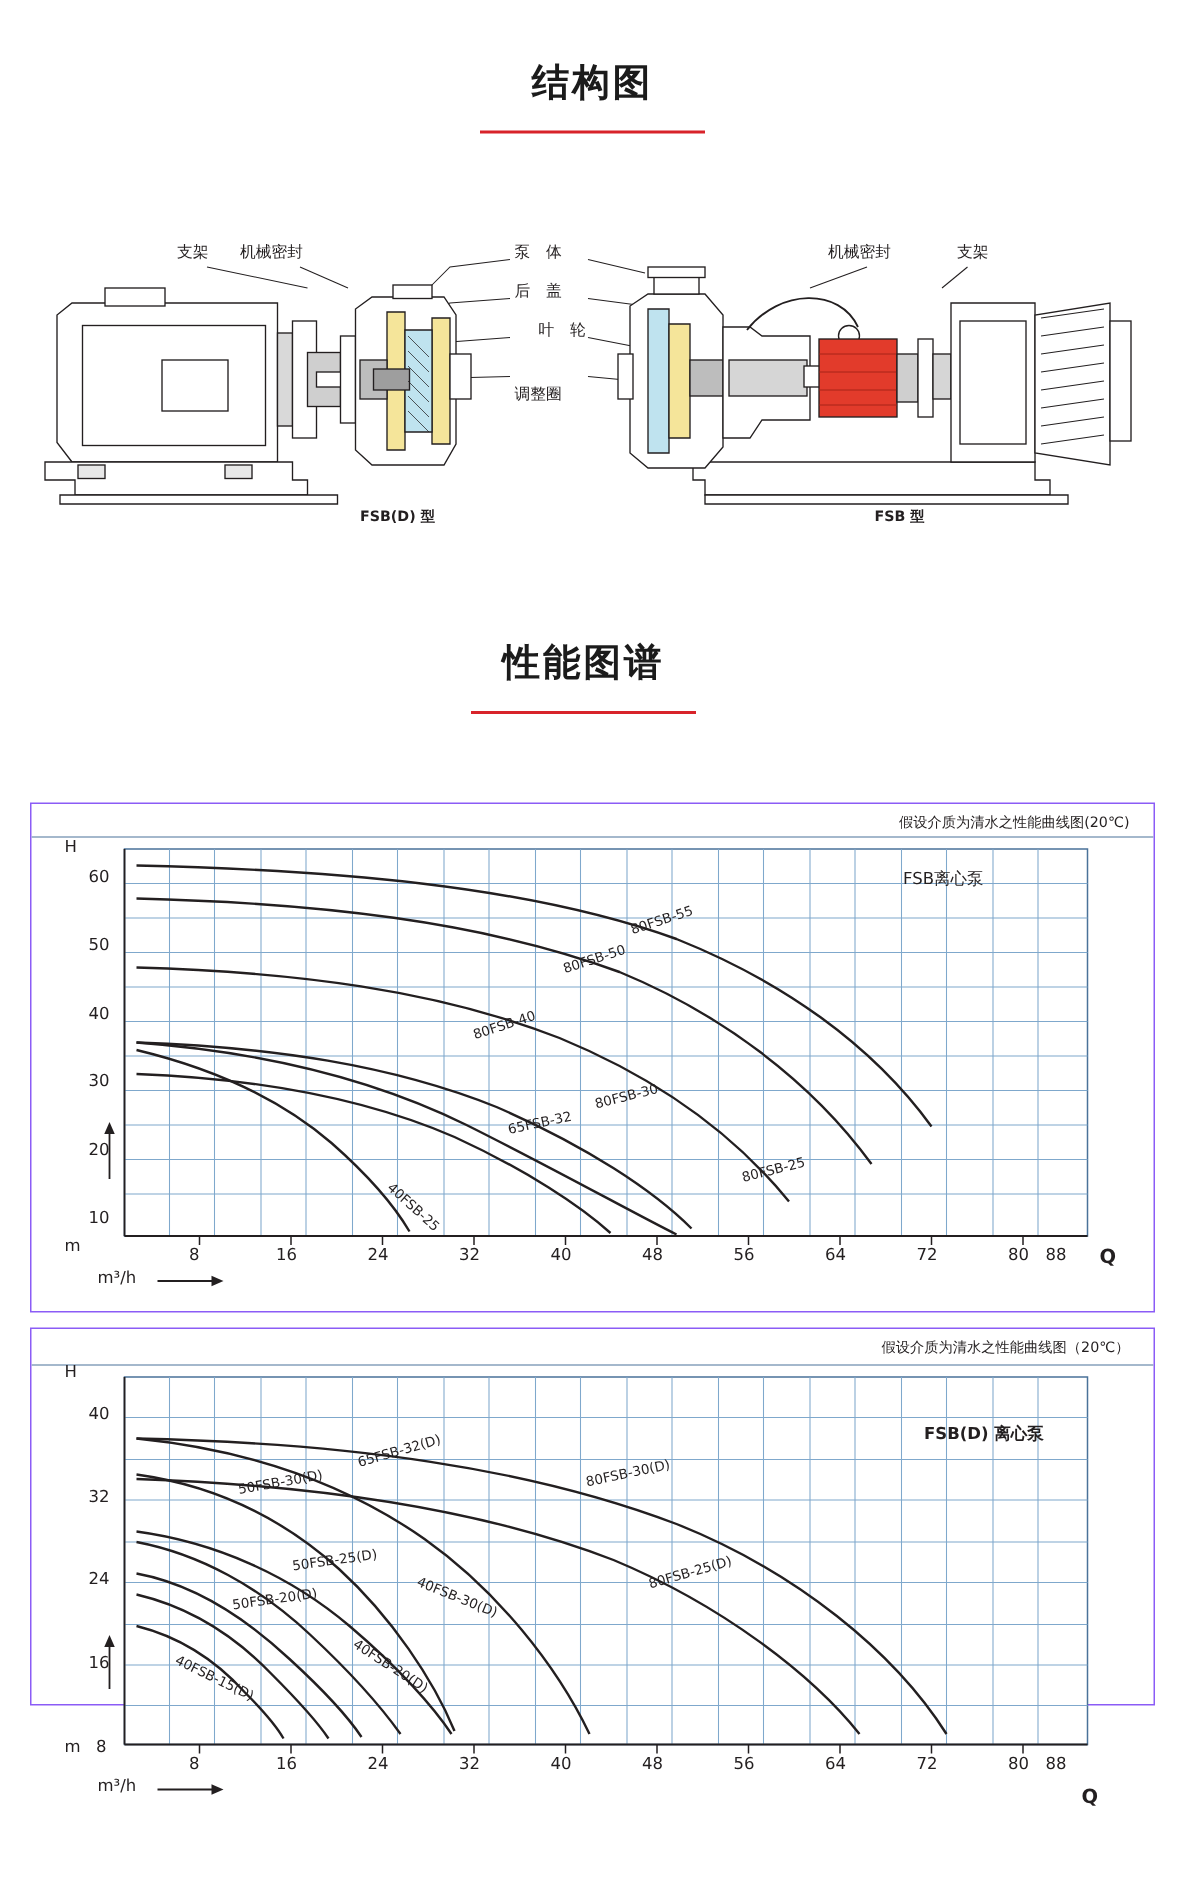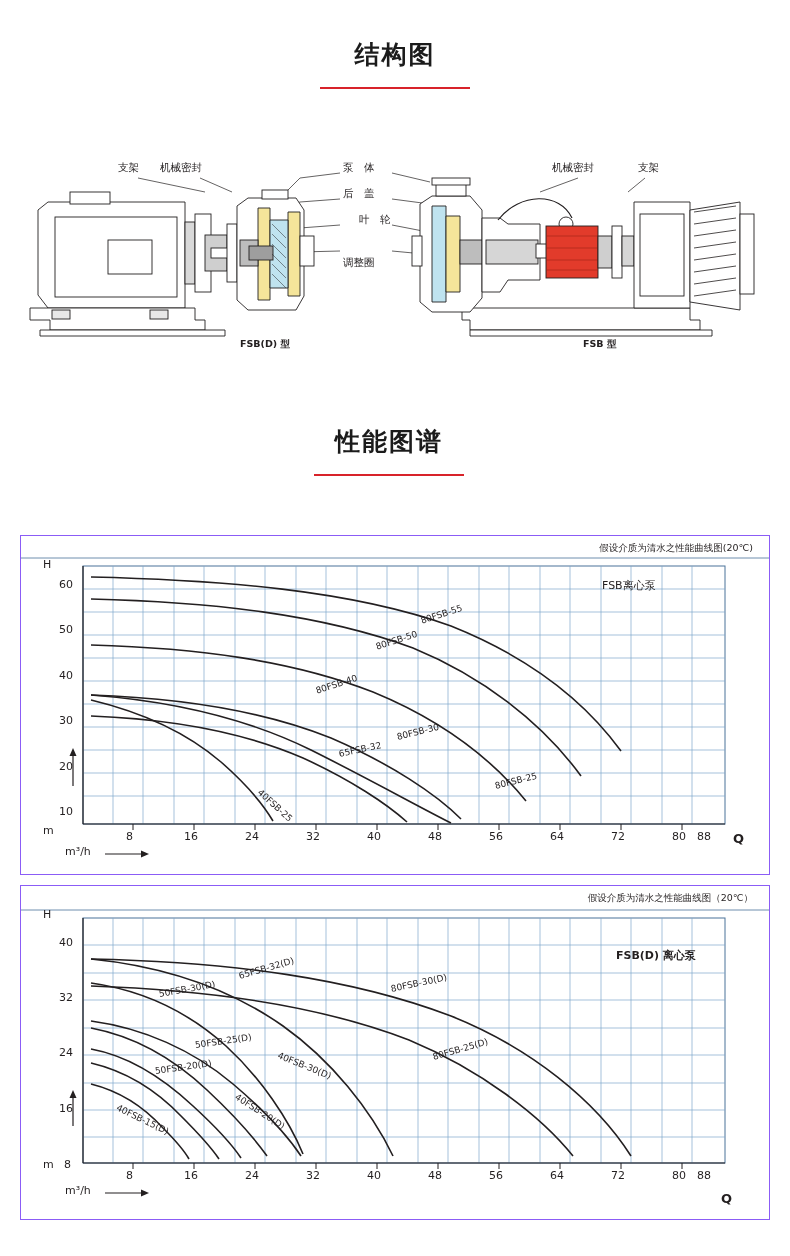--- a/index.html
+++ b/index.html
@@ -67,21 +67,21 @@
   
   .chart-box {
     position: absolute;
     left: 20px;
     width: 750px;
     border: 1px solid #8b5cf6;
     box-sizing: border-box;
     background: #ffffff;
   }
   #chart-top { top: 535px; height: 340px; }
-  #chart-bottom { top: 885px; height: 335px; }
+  #chart-bottom { top: 885px; height: 252px; }
 
   .chart-note {
     position: absolute;
     right: 16px;
     top: 6px;
     font-size: 9.5px;
     font-family: "DejaVu Sans", "Liberation Sans", sans-serif;
     color: #231f20;
     white-space: nowrap;
   }

